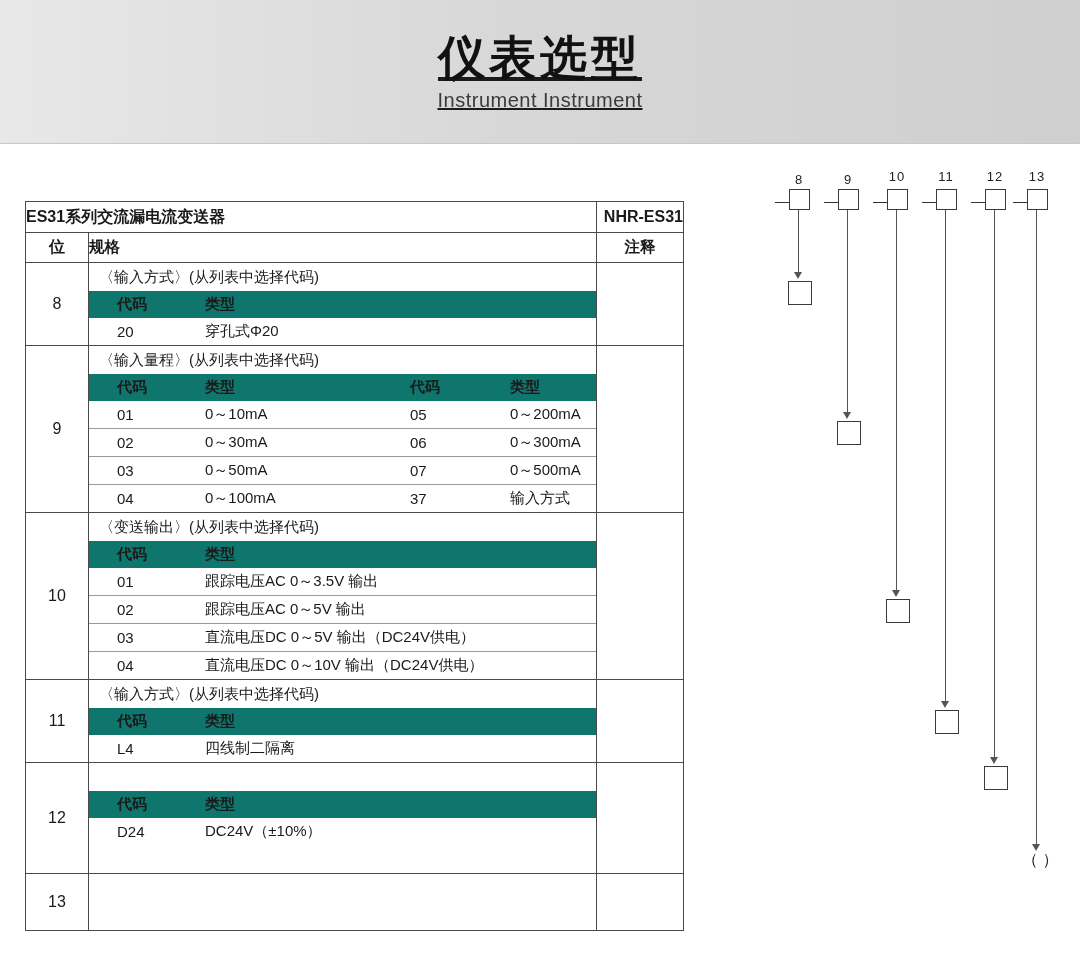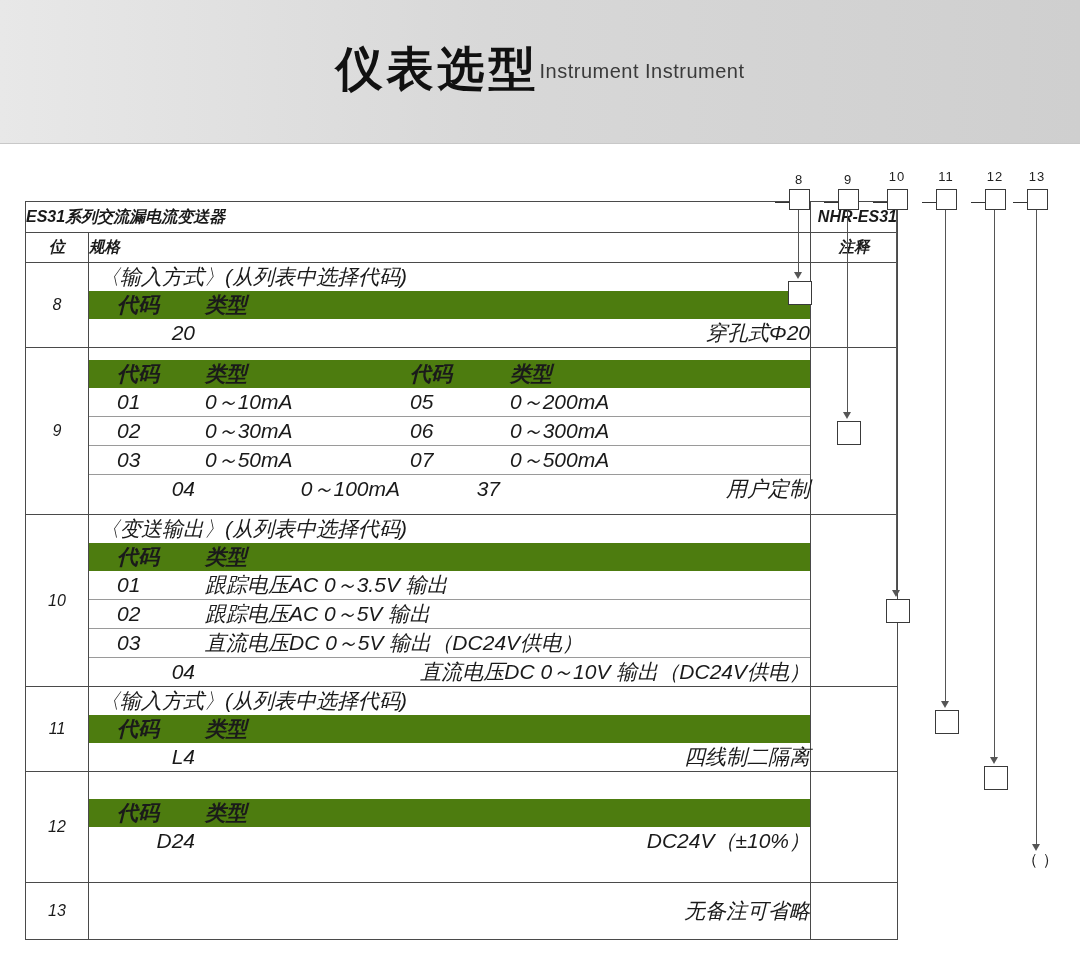--- a/index.html
+++ b/index.html
@@ -14,24 +14,25 @@
     color: #1a1a1a;
     position: relative;
     overflow: hidden;
   }
 
   
   .banner {
     height: 143px;
     background: linear-gradient(to right, #e8e8e8 0%, #d8d8d8 45%, #cfcfcf 100%);
     display: flex;
-    flex-direction: row;
+    flex-direction: column;
     align-items: center;
     justify-content: center;
     border-bottom: 1px solid #c8c8c8;
+    text-decoration: underline;
   }
   .banner-title {
     font-size: 47px;
     font-weight: bold;
     letter-spacing: 4px;
     color: #111;
     line-height: 1.15;
     margin-bottom: 4px;
   }
   .banner-sub {
@@ -49,23 +50,22 @@
 
   
   .table-wrap {
     position: absolute;
     left: 25px;
     top: 57px;
     width: 735px;
   }
   table.spec {
     border-collapse: collapse;
-    width: 873px;
+    width: 659px;
     font-size: 15.5px;
-    font-style: italic;
   }
   table.spec td {
     border: 1px solid #4a4a4a;
     padding: 0;
     vertical-align: middle;
   }
 
   .title-row td {
     height: 30px;
     font-weight: bold;
@@ -100,38 +100,37 @@
     width: 86px;
   }
 
   
   .group-cell {
     padding: 0 !important;
   }
   table.inner {
     border-collapse: collapse;
     width: 100%;
-    font-size: 21px;
+    font-size: 15px;
   }
   table.inner td {
     border: none;
     border-bottom: 1px solid #9a9a9a;
     height: 27px;
     padding: 0 0 0 10px;
   }
   table.inner tr:last-child td {
     border-bottom: none;
-    text-align: right;
   }
   .row-title td {
     border-bottom: none !important;
     height: 29px;
   }
   .row-subhdr td {
-    background: #4d7c0f;
+    background: #0f766e;
     font-weight: bold;
     border-bottom: none !important;
     height: 28px;
   }
   .c-code {
     width: 78px;
     padding-left: 28px !important;
   }
   .c-type {
     width: 195px;
@@ -251,20 +250,23 @@
               </table>
         </td>
         <td class="note-cell"></td>
       </tr>
 
       <tr>
         <td class="pos-cell" style="height:166px">9</td>
         <td class="group-cell">
           <table class="inner">
             <tbody>
+                  <tr class="row-title">
+                    <td colspan="4">〈输入量程〉(从列表中选择代码)</td>
+                  </tr>
             <tr class="row-subhdr">
               <td class="c-code">代码</td>
               <td class="c-type">类型</td>
               <td class="c-code2">代码</td>
               <td class="c-type2">类型</td>
             </tr>
             <tr>
               <td class="c-code">01</td>
               <td class="c-type">0～10mA</td>
               <td class="c-code2">05</td>
@@ -279,21 +281,21 @@
             <tr>
               <td class="c-code">03</td>
               <td class="c-type">0～50mA</td>
               <td class="c-code2">07</td>
               <td class="c-type2">0～500mA</td>
             </tr>
             <tr>
               <td class="c-code">04</td>
               <td class="c-type">0～100mA</td>
               <td class="c-code2">37</td>
-              <td class="c-type2">用户定制</td>
+              <td class="c-type2">输入方式</td>
             </tr>
           </tbody>
               </table>
         </td>
         <td class="note-cell"></td>
       </tr>
 
       <tr>
         <td class="pos-cell" style="height:166px">10</td>
         <td class="group-cell">
@@ -367,23 +369,20 @@
               </table>
         </td>
         <td class="note-cell"></td>
       </tr>
 
       <tr>
         <td class="pos-cell" style="height:56px">13</td>
         <td class="group-cell">
           <table class="inner">
             <tbody>
-            <tr>
-              <td style="padding-left:28px">无备注可省略</td>
-            </tr>
           </tbody>
               </table>
         </td>
         <td class="note-cell"></td>
       </tr>
     </tbody>
       </table>
   </div>
 
   <div class="codebar">

